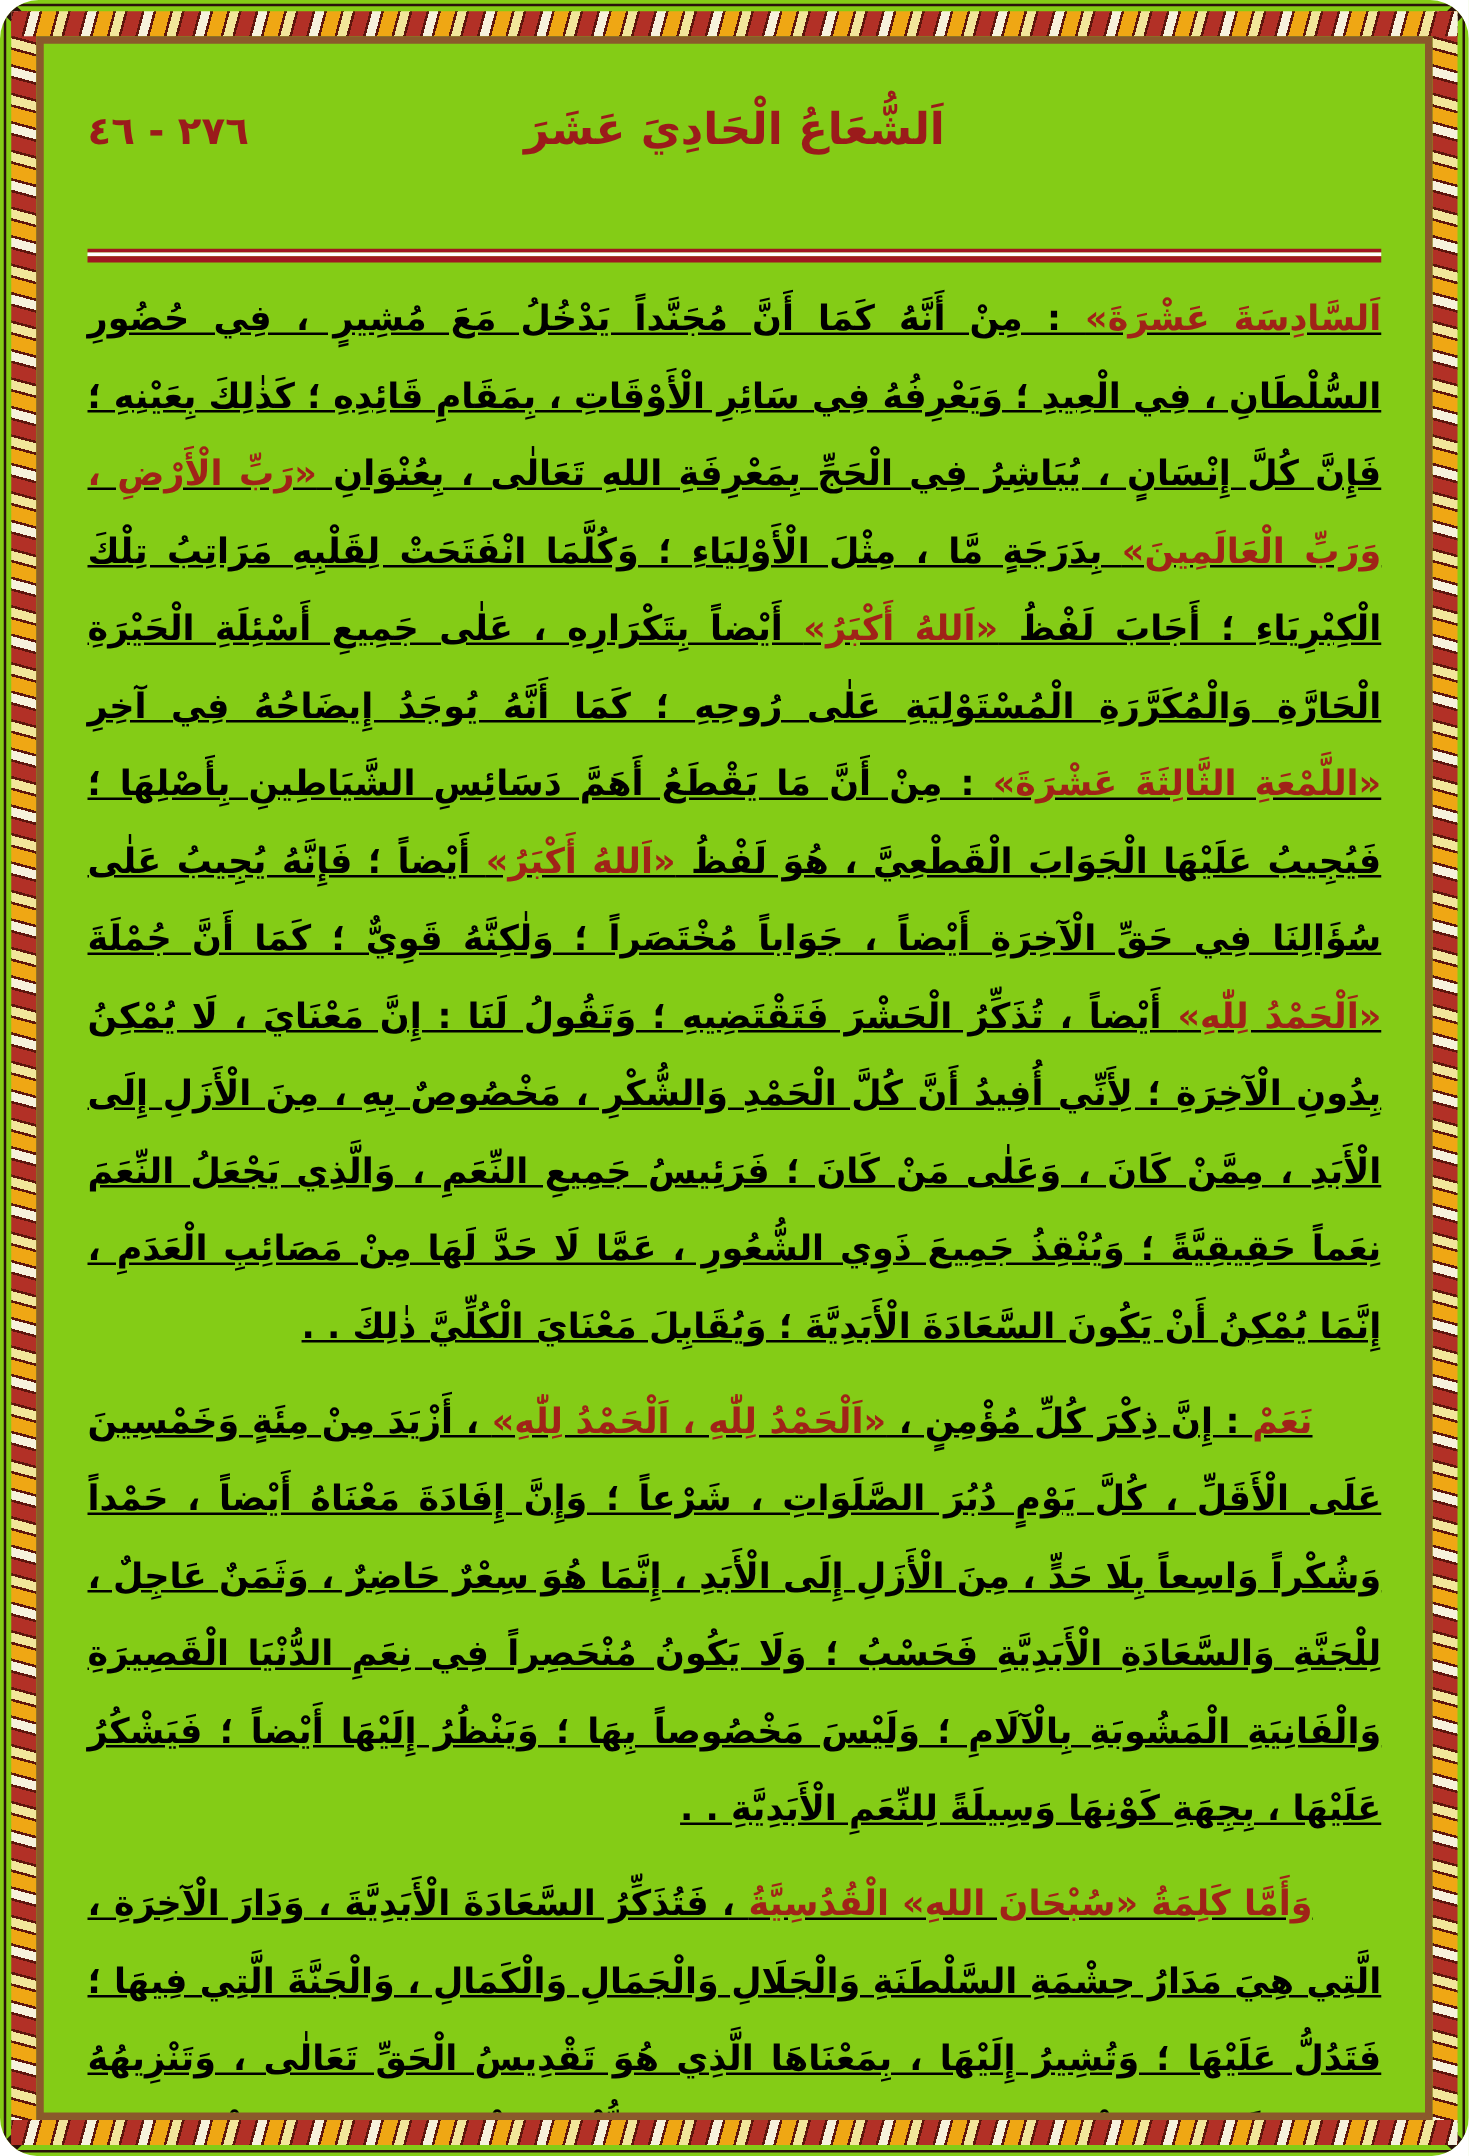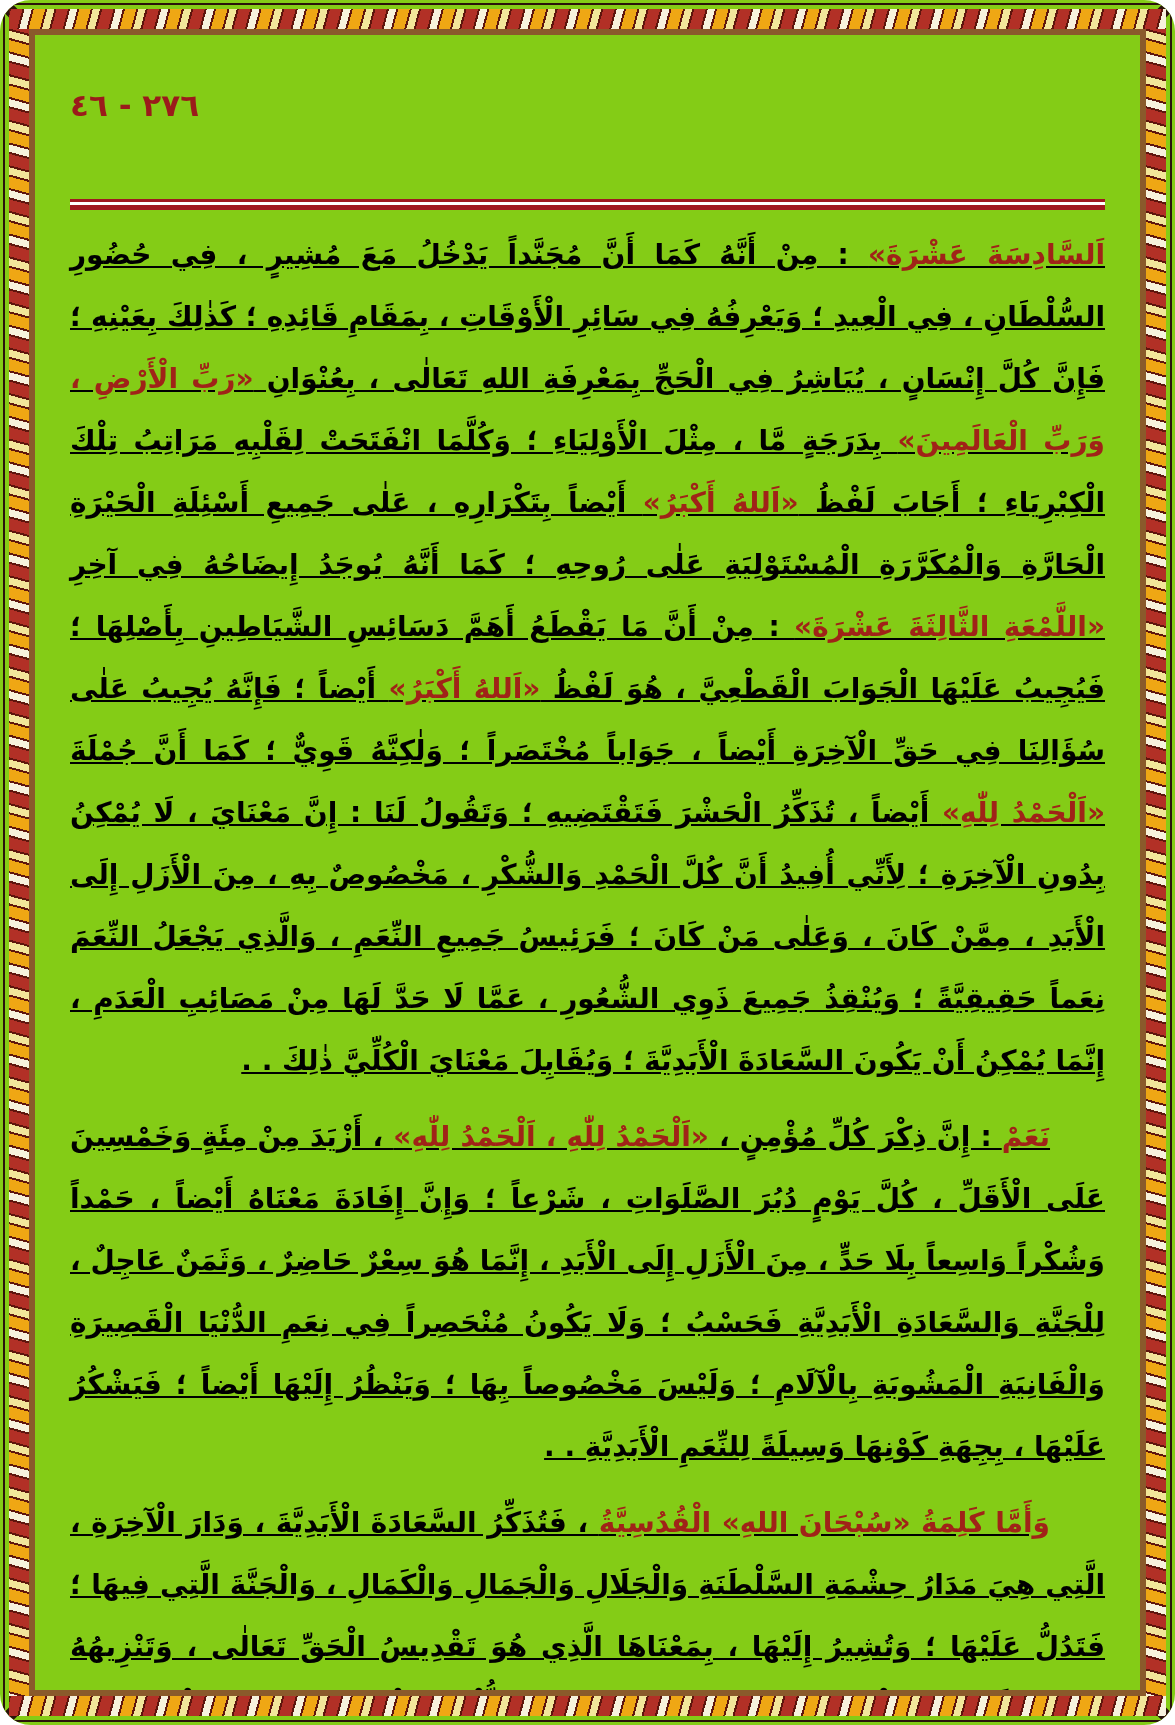--- a/index.html
+++ b/index.html
@@ -120,20 +120,21 @@
   <div class="chain chain-v chain-left"></div>
   <div class="chain chain-v chain-right"></div>
   <div class="chain chain-h chain-top"></div>
   <div class="chain chain-h chain-bottom"></div>
   <div class="brown-frame"></div>
 
   <div class="content">
 
     <div class="header">
       <div class="page-number">٢٧٦ - ٤٦</div>
+      <h1 class="page-title">اَلشُّعَاعُ الْحَادِيَ عَشَرَ</h1>
     </div>
 
     <div class="header-rule">
       <div class="thin"></div>
       <div class="gap"></div>
       <div class="thick"></div>
     </div>
 
     <div class="body-text">
         <p class="para"><span class="seg red">اَلسَّادِسَةَ عَشْرَةَ»</span><span class="seg"> : مِنْ أَنَّهُ كَمَا أَنَّ مُجَنَّداً يَدْخُلُ مَعَ مُشِيرٍ ، فِي حُضُورِ السُّلْطَانِ ، فِي الْعِيدِ ؛ وَيَعْرِفُهُ فِي سَائِرِ الْأَوْقَاتِ ، بِمَقَامِ قَائِدِهِ ؛ كَذٰلِكَ بِعَيْنِهِ ؛ فَإِنَّ كُلَّ إِنْسَانٍ ، يُبَاشِرُ فِي الْحَجِّ بِمَعْرِفَةِ اللهِ تَعَالٰى ، بِعُنْوَانِ </span><span class="seg red">«رَبِّ الْأَرْضِ ، وَرَبِّ الْعَالَمِينَ»</span><span class="seg"> بِدَرَجَةٍ مَّا ، مِثْلَ الْأَوْلِيَاءِ ؛ وَكُلَّمَا انْفَتَحَتْ لِقَلْبِهِ مَرَاتِبُ تِلْكَ الْكِبْرِيَاءِ ؛ أَجَابَ لَفْظُ </span><span class="seg red">«اَللهُ أَكْبَرُ»</span><span class="seg"> أَيْضاً بِتَكْرَارِهِ ، عَلٰى جَمِيعِ أَسْئِلَةِ الْحَيْرَةِ الْحَارَّةِ وَالْمُكَرَّرَةِ الْمُسْتَوْلِيَةِ عَلٰى رُوحِهِ ؛ كَمَا أَنَّهُ يُوجَدُ إِيضَاحُهُ فِي آخِرِ </span><span class="seg red">«اللَّمْعَةِ الثَّالِثَةَ عَشْرَةَ»</span><span class="seg"> : مِنْ أَنَّ مَا يَقْطَعُ أَهَمَّ دَسَائِسِ الشَّيَاطِينِ بِأَصْلِهَا ؛ فَيُجِيبُ عَلَيْهَا الْجَوَابَ الْقَطْعِيَّ ، هُوَ لَفْظُ </span><span class="seg red">«اَللهُ أَكْبَرُ»</span><span class="seg"> أَيْضاً ؛ فَإِنَّهُ يُجِيبُ عَلٰى سُؤَالِنَا فِي حَقِّ الْآخِرَةِ أَيْضاً ، جَوَاباً مُخْتَصَراً ؛ وَلٰكِنَّهُ قَوِيٌّ ؛ كَمَا أَنَّ جُمْلَةَ </span><span class="seg red">«اَلْحَمْدُ لِلّٰهِ»</span><span class="seg"> أَيْضاً ، تُذَكِّرُ الْحَشْرَ فَتَقْتَضِيهِ ؛ وَتَقُولُ لَنَا : إِنَّ مَعْنَايَ ، لَا يُمْكِنُ بِدُونِ الْآخِرَةِ ؛ لِأَنِّي أُفِيدُ أَنَّ كُلَّ الْحَمْدِ وَالشُّكْرِ ، مَخْصُوصٌ بِهِ ، مِنَ الْأَزَلِ إِلَى الْأَبَدِ ، مِمَّنْ كَانَ ، وَعَلٰى مَنْ كَانَ ؛ فَرَئِيسُ جَمِيعِ النِّعَمِ ، وَالَّذِي يَجْعَلُ النِّعَمَ نِعَماً حَقِيقِيَّةً ؛ وَيُنْقِذُ جَمِيعَ ذَوِي الشُّعُورِ ، عَمَّا لَا حَدَّ لَهَا مِنْ مَصَائِبِ الْعَدَمِ ، إِنَّمَا يُمْكِنُ أَنْ يَكُونَ السَّعَادَةَ الْأَبَدِيَّةَ ؛ وَيُقَابِلَ مَعْنَايَ الْكُلِّيَّ ذٰلِكَ . .</span></p>

